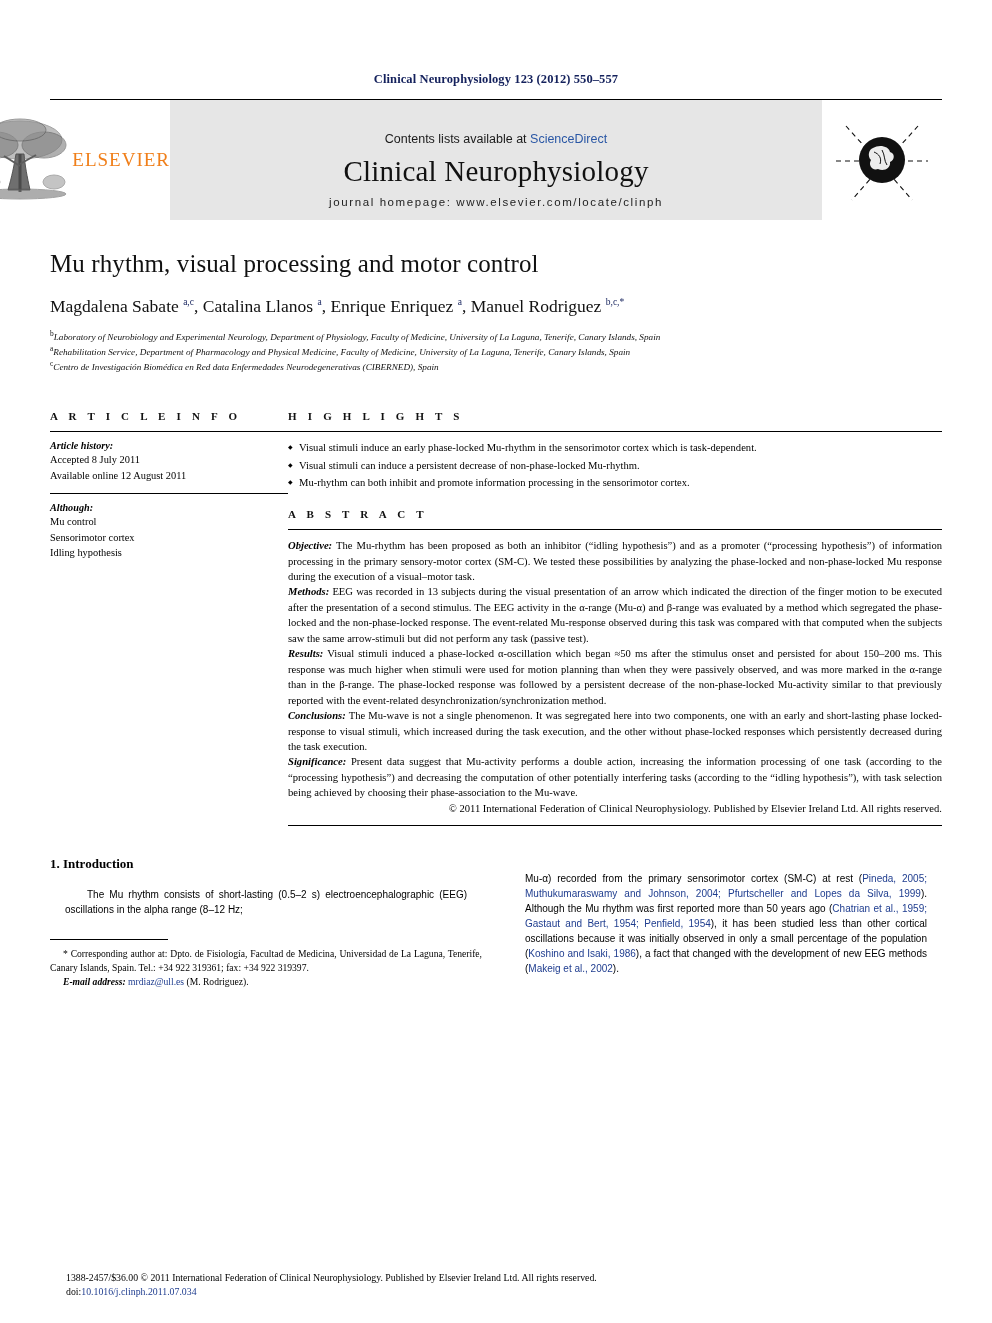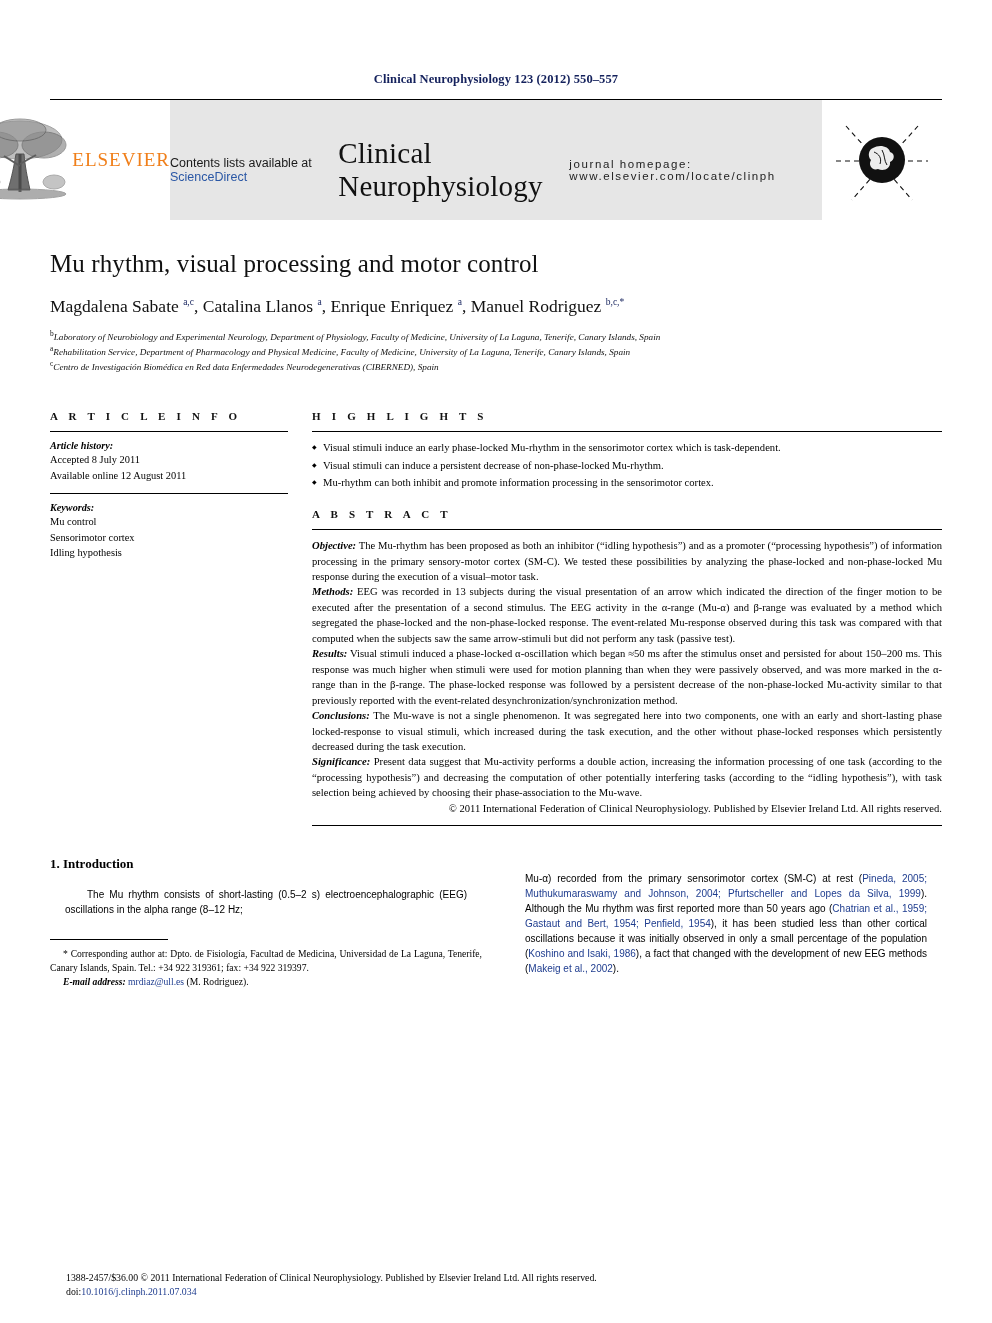--- a/index.html
+++ b/index.html
@@ -61,21 +61,21 @@
     font-size: 19px;
     letter-spacing: 1px;
     color: #f07f1a;
     line-height: 1;
     padding-bottom: 2px;
   }
   .masthead-center {
     flex: 1 1 auto;
     background: #e6e6e6;
     display: flex;
-    flex-direction: row;
+    flex-direction: column;
     justify-content: space-between;
     align-items: center;
     padding: 32px 0 12px 0;
   }
   .contents-line {
     font-family: "Liberation Sans", sans-serif;
     font-size: 12.5px;
     color: #1a1a1a;
   }
   .contents-line .sd {
@@ -136,21 +136,20 @@
   .affiliations sup {
     font-style: normal;
     font-size: 7.4px;
     vertical-align: super;
   }
 
   
   .info-area {
     display: flex;
     margin-top: 36px;
-    gap: 24px;
   }
   .col-info {
     flex: 0 0 238px;
     width: 238px;
   }
   .col-abs {
     flex: 1 1 auto;
   }
   .sec-head {
     font-family: "Liberation Serif", serif;
@@ -359,21 +358,21 @@
 
   <div class="info-area">
 
     <div class="col-info">
       <div class="sec-head">A R T I C L E   I N F O</div>
       <hr class="hr-thin">
       <div class="meta-title">Article history:</div>
       <div class="meta-line">Accepted 8 July 2011</div>
       <div class="meta-line">Available online 12 August 2011</div>
       <hr class="hr-thin-b">
-      <div class="meta-title">Keywords:</div>
+      <div class="meta-title">Although:</div>
       <div class="meta-line">Mu control</div>
       <div class="meta-line">Sensorimotor cortex</div>
       <div class="meta-line">Idling hypothesis</div>
     </div>
 
     <div class="col-abs">
 
       <div class="sec-head">H I G H L I G H T S</div>
       <hr class="hr-thin">
       <ul class="highlight-list">

